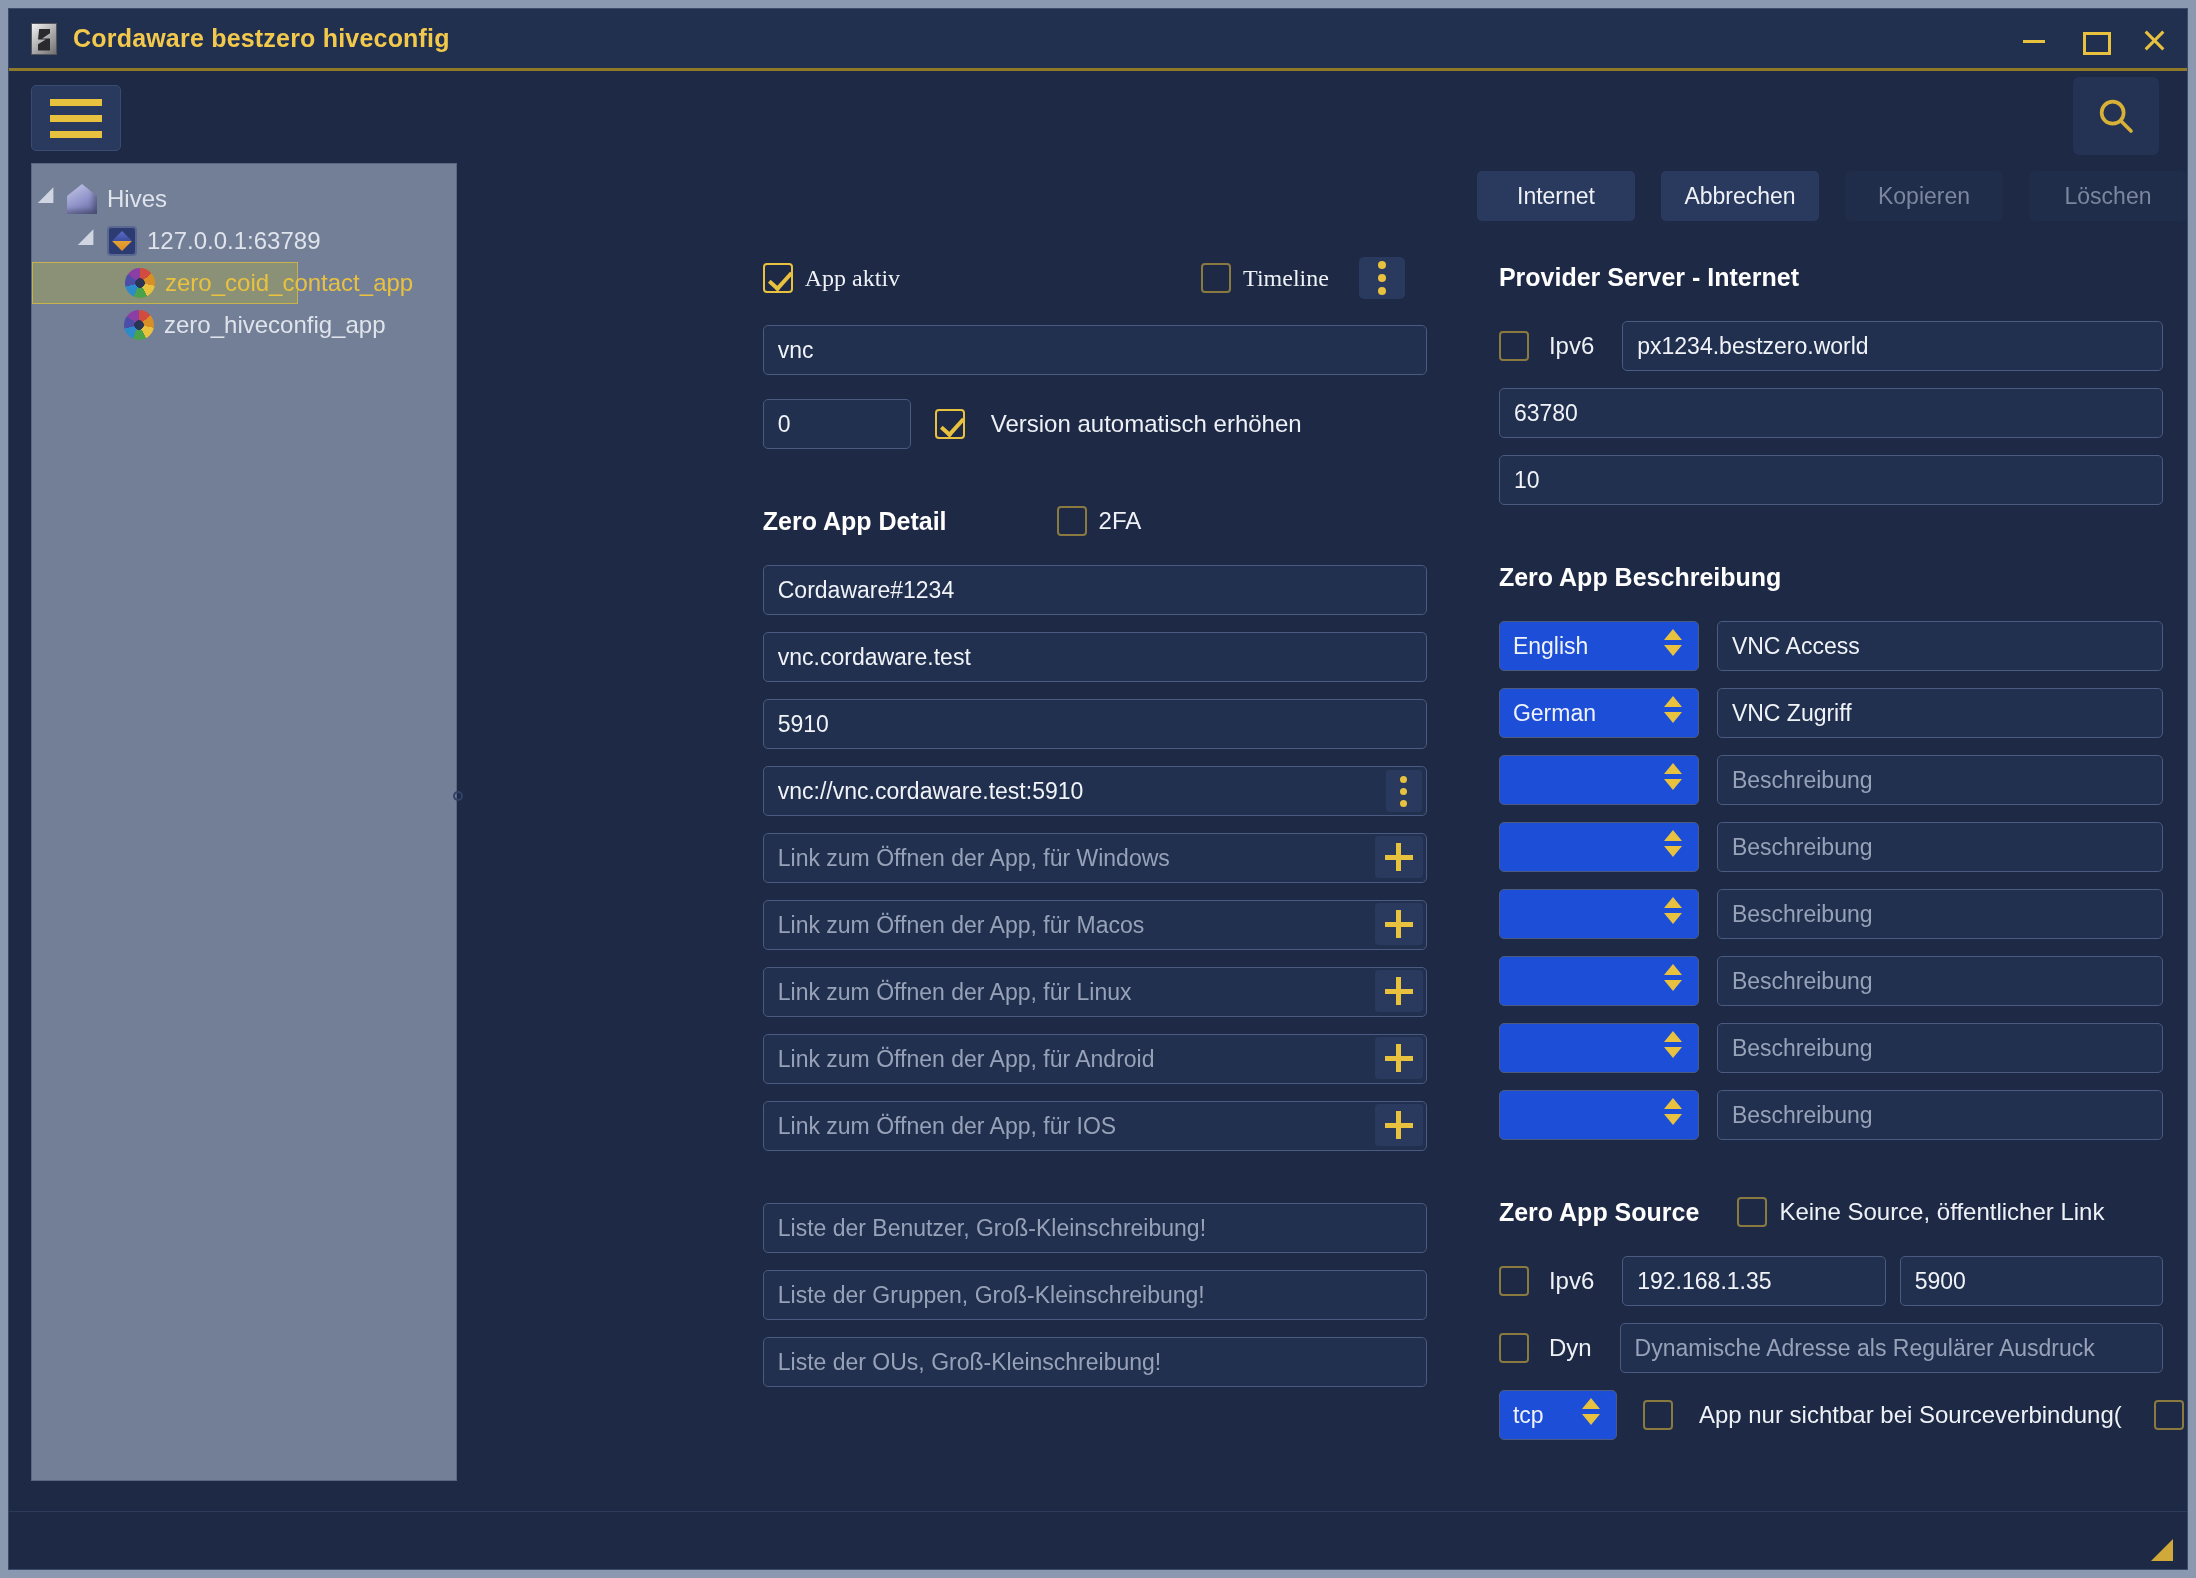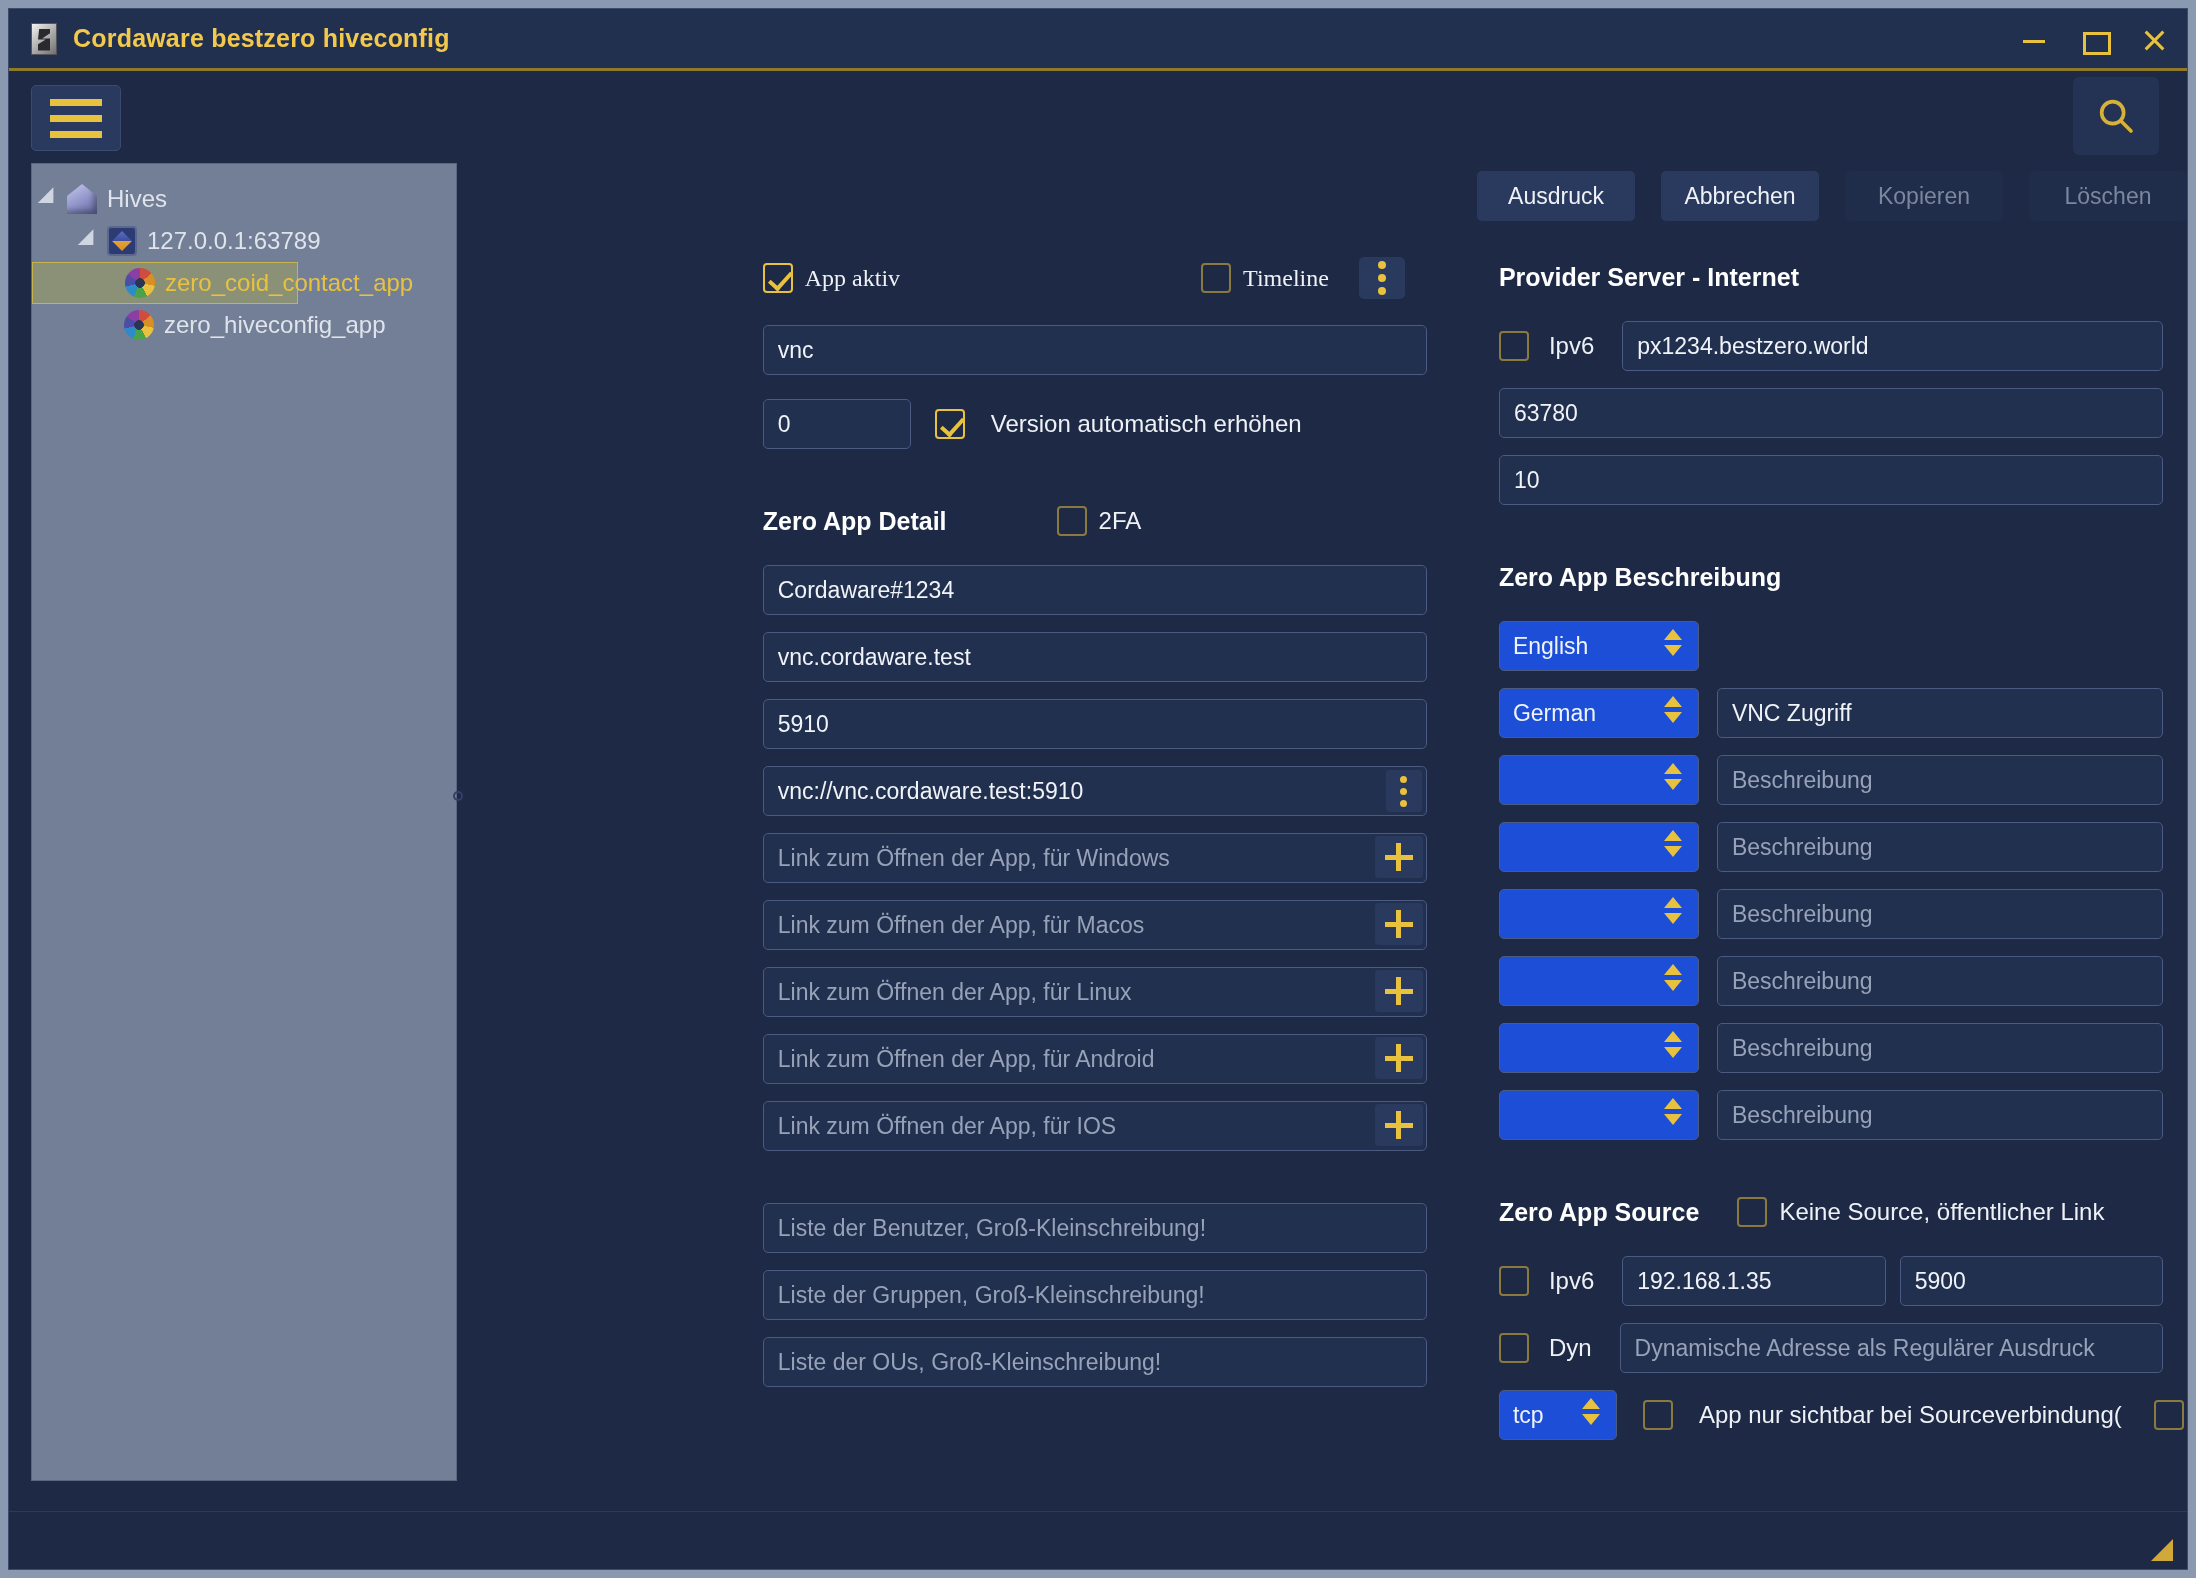--- a/index.html
+++ b/index.html
@@ -297,21 +297,21 @@
         <div class="page-title">Hiveconfig</div>
         <div class="search-btn">
           <svg viewBox="0 0 24 24" fill="none" stroke="#d8b137" stroke-width="2.2">
             <circle cx="10" cy="10" r="6.6"></circle>
             <line x1="15" y1="15" x2="21" y2="21" stroke-linecap="round"></line>
           </svg>
         </div>
       </div>
 
       <div class="toolbar">
-        <button class="tb-btn">Ausdruck</button>
+        <button class="tb-btn">Internet</button>
         <button class="tb-btn">Abbrechen</button>
         <button class="tb-btn dim">Kopieren</button>
         <button class="tb-btn dim">Löschen</button>
       </div>
 
       <div class="panes">
 
         <div class="pane">
 
 
@@ -451,20 +451,23 @@
           </div>
 
           <div class="desc-row">
             <div class="spin">
               <span>English</span>
               <div class="arrows">
                   <i class="up"></i>
                   <i class="down"></i>
                 </div>
             </div>
+            <div class="fld-wrap">
+              <input class="fld" value="VNC Access" style="">
+            </div>
           </div>
 
           <div class="desc-row">
             <div class="spin">
               <span>German</span>
               <div class="arrows">
                   <i class="up"></i>
                   <i class="down"></i>
                 </div>
             </div>

